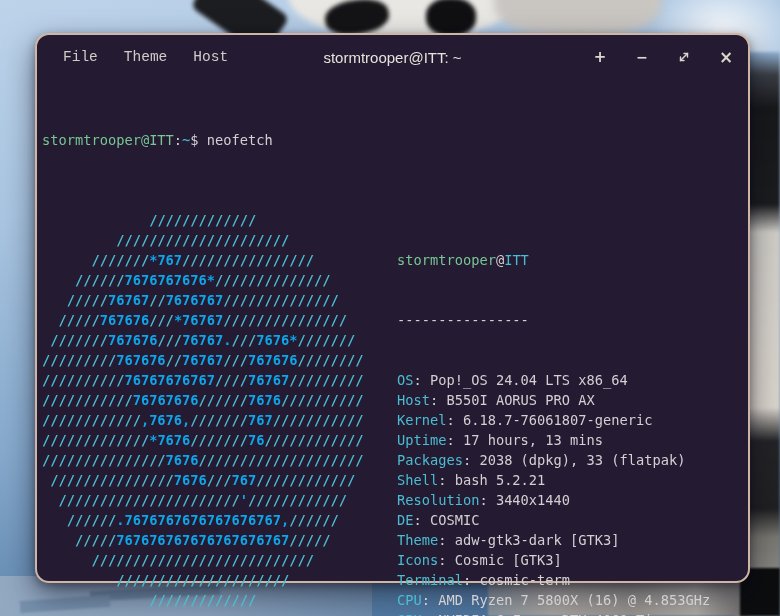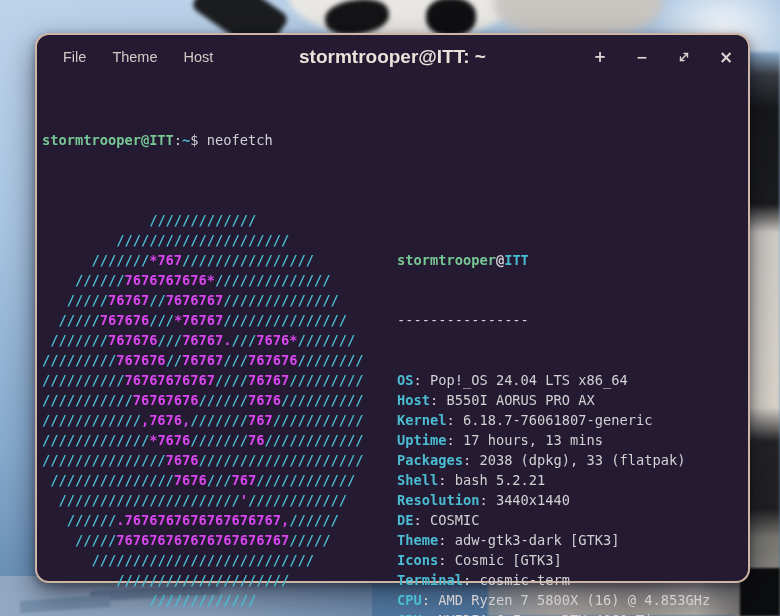--- a/index.html
+++ b/index.html
@@ -18,38 +18,38 @@
   .wp-block1{left:90px;top:588px;width:130px;height:10px;background:#6d87a3;transform:rotate(-3deg);filter:blur(1px);}
   .wp-block2{left:20px;top:598px;width:90px;height:12px;background:#7791ad;transform:rotate(-4deg);filter:blur(1px);}
   .wp-bottom-rock{left:488px;top:578px;width:260px;height:38px;filter:blur(1px);
     background:linear-gradient(90deg,#89959e 0%,#a8a4a0 25%,#98948f 55%,#b0aca6 80%,#6b6a68 100%);}
   .wp-bottom-dark-right{right:0;bottom:0;width:40px;height:48px;background:#0c0d0e;filter:blur(1px);}
 
   .window{position:absolute;left:35px;top:33px;width:715px;height:550px;box-sizing:border-box;
     background:var(--bg,#241a31);border:2px solid var(--border,#cfb5a5);border-radius:14px;
     box-shadow:0 12px 30px rgba(8,8,25,.5),0 3px 10px rgba(0,0,0,.35);}
   .titlebar{position:relative;height:44px;font-family:"Liberation Sans",sans-serif;color:#d2ccc7;}
-  .menus{position:absolute;left:20px;top:0;height:44px;display:flex;align-items:center;gap:14px;}
+  .menus{position:absolute;left:20px;top:0;height:44px;display:flex;align-items:center;gap:14px;font-family:Liberation Mono, monospace;}
   .menu-item{font-size:14.5px;padding:4px 6px;cursor:default;}
   .win-title{position:absolute;left:50%;top:0;height:44px;display:flex;align-items:center;transform:translateX(-50%);
-    font-size:19px;font-weight:bold;color:#e8e2db;white-space:nowrap;}
+    font-size:15px;font-weight:normal;color:#e8e2db;white-space:nowrap;}
   .win-buttons{position:absolute;right:14px;top:0;height:44px;display:flex;align-items:center;gap:26px;}
   .wbtn{width:16px;height:16px;display:flex;align-items:center;justify-content:center;color:#ddd6cf;
     font-size:15px;font-weight:bold;font-family:"DejaVu Sans",sans-serif;cursor:default;}
   .wbtn.minus{font-size:14px;}
   .wbtn.close{font-size:17px;}
 
   .term-content{position:absolute;left:5px;top:55px;width:706px;
     font-family:"DejaVu Sans Mono",monospace;font-size:13.7px;line-height:20px;font-weight:400;
     color:var(--fg,#d3d0d3);white-space:pre;}
   .line{height:20px;}
-  .b{font-weight:bold;text-align:center;}
+  .b{font-weight:normal;text-align:center;}
   .gr{color:var(--green,#77c694);}
   .cy{color:var(--cyan,#4bbdd2);}
-  .wt{color:#d946ef;}
+  .wt{color:#0ea5e9;}
   .fg{color:var(--fg,#d3d0d3);}
   .neofetch-row{position:relative;height:400px;}
   .ascii-art{position:absolute;left:0;top:0;font-weight:bold;}
   .info-col{position:absolute;left:355px;top:0;}
   .info-col .line{white-space:pre;}
   .cmd{padding-left:8.25px;}
 </style>
 </head>
 <body>
 

